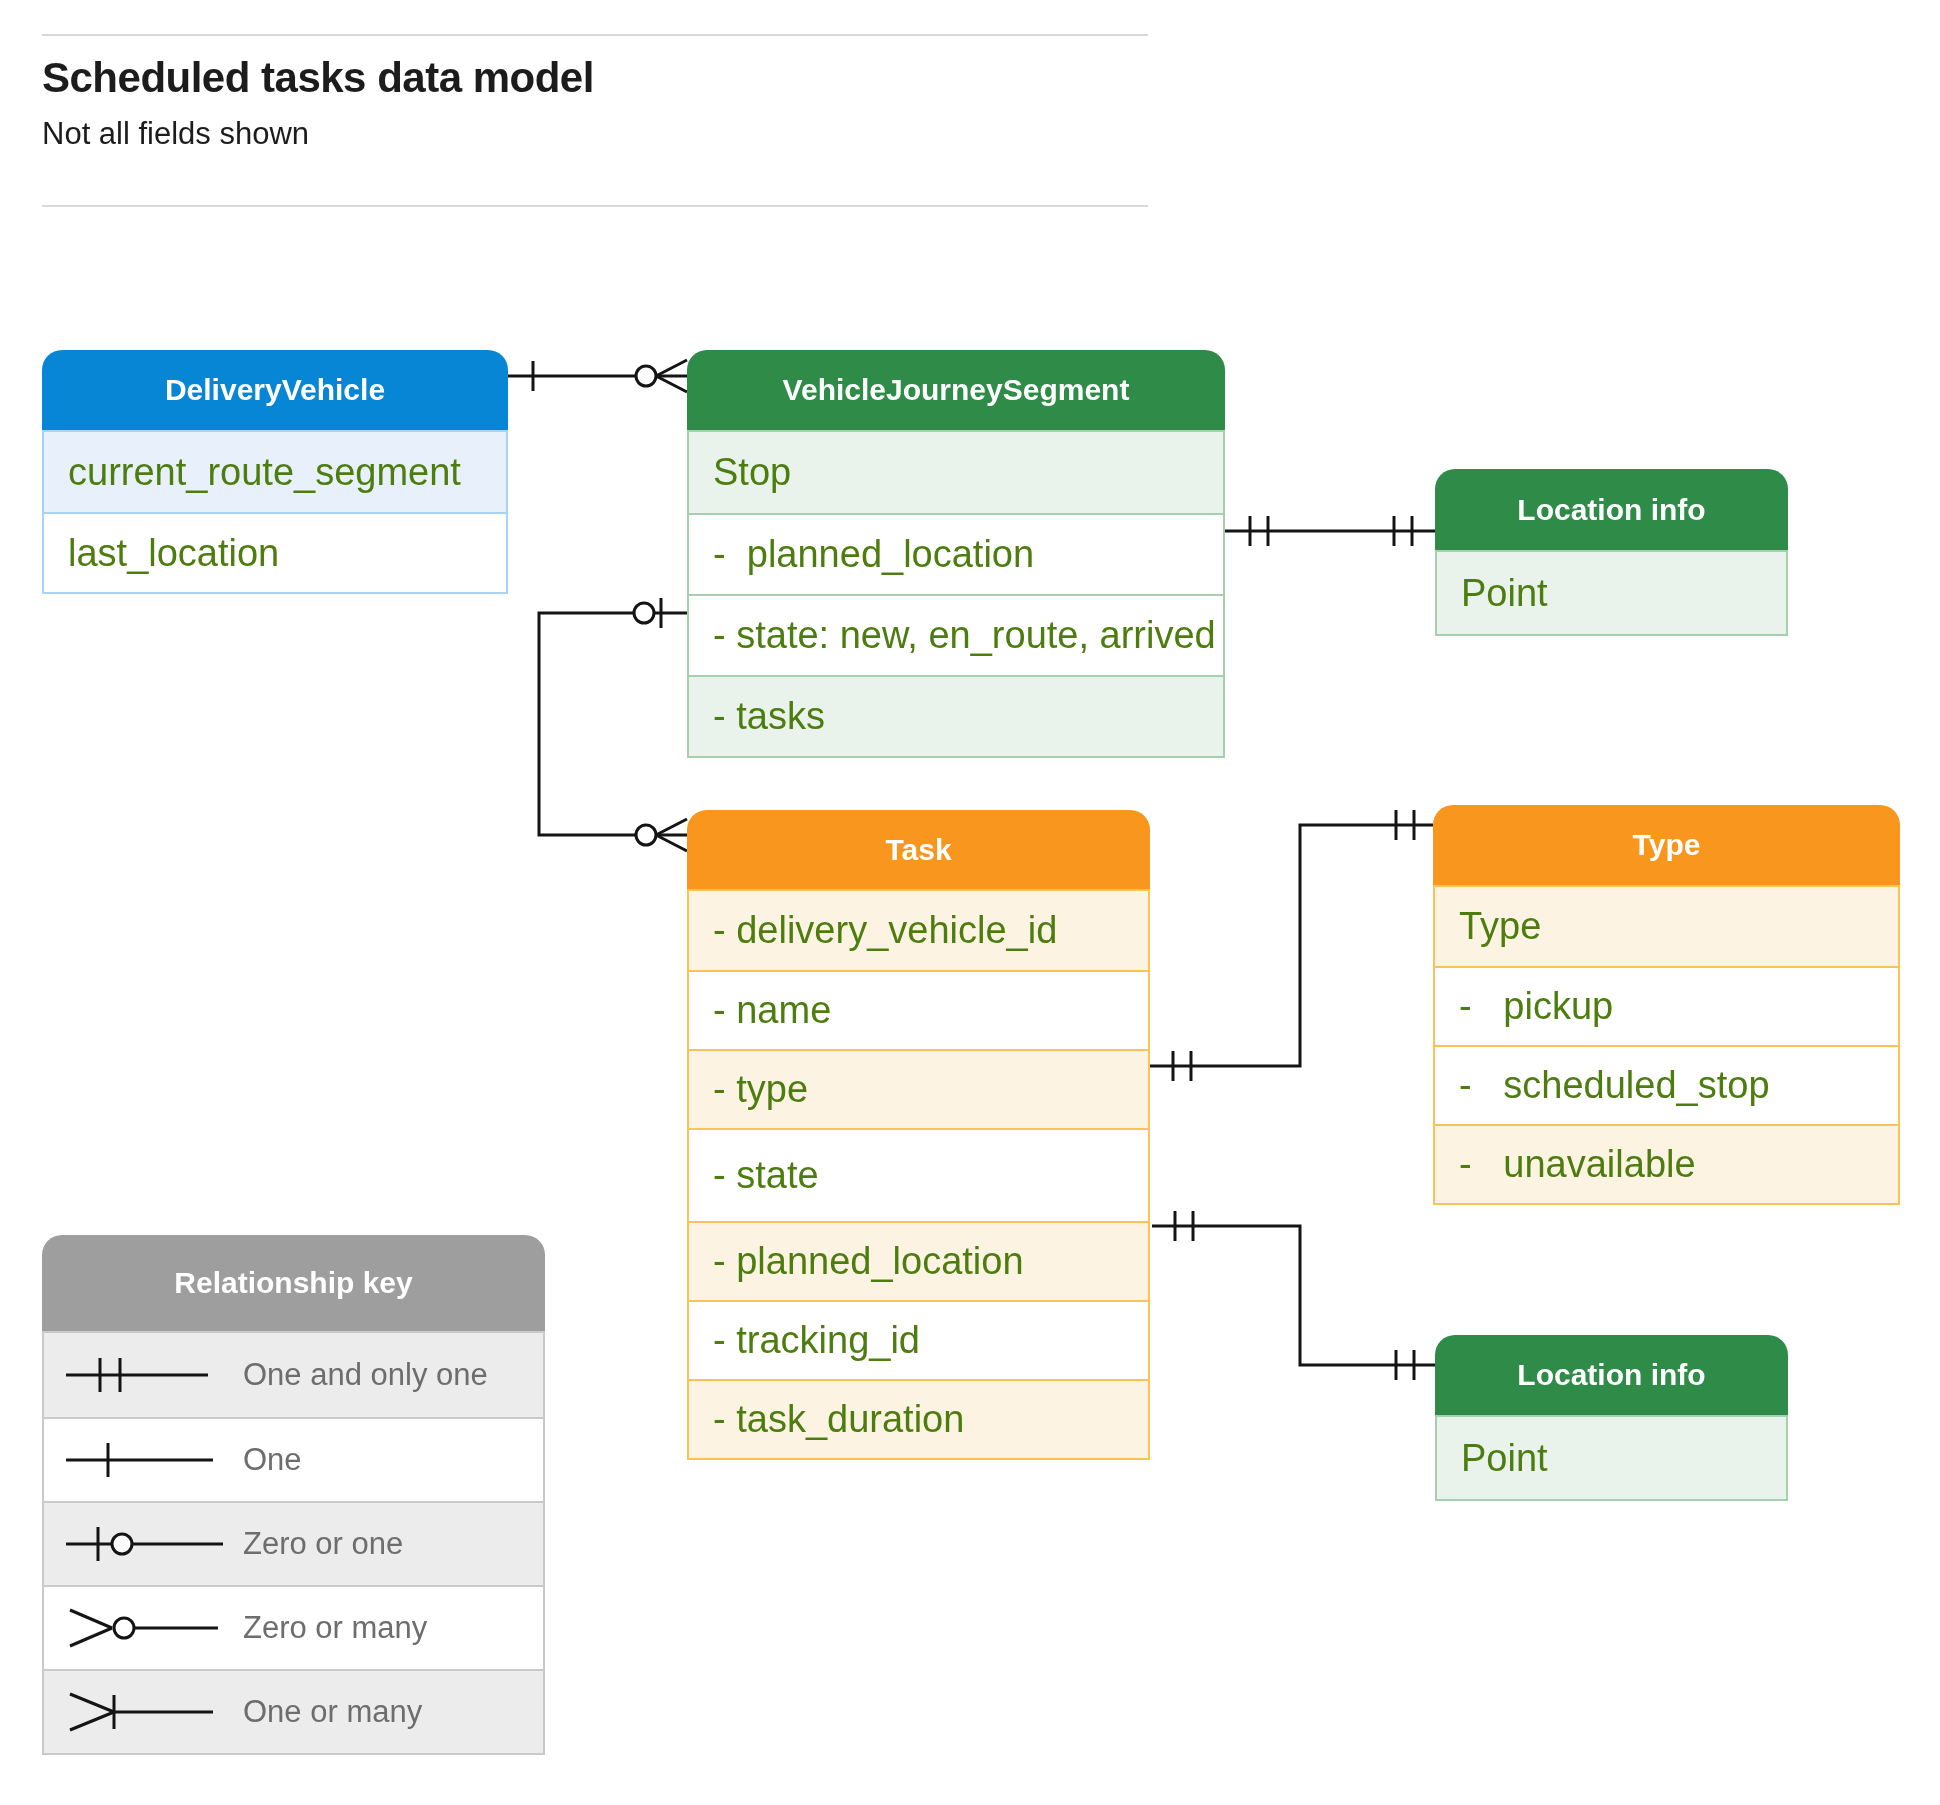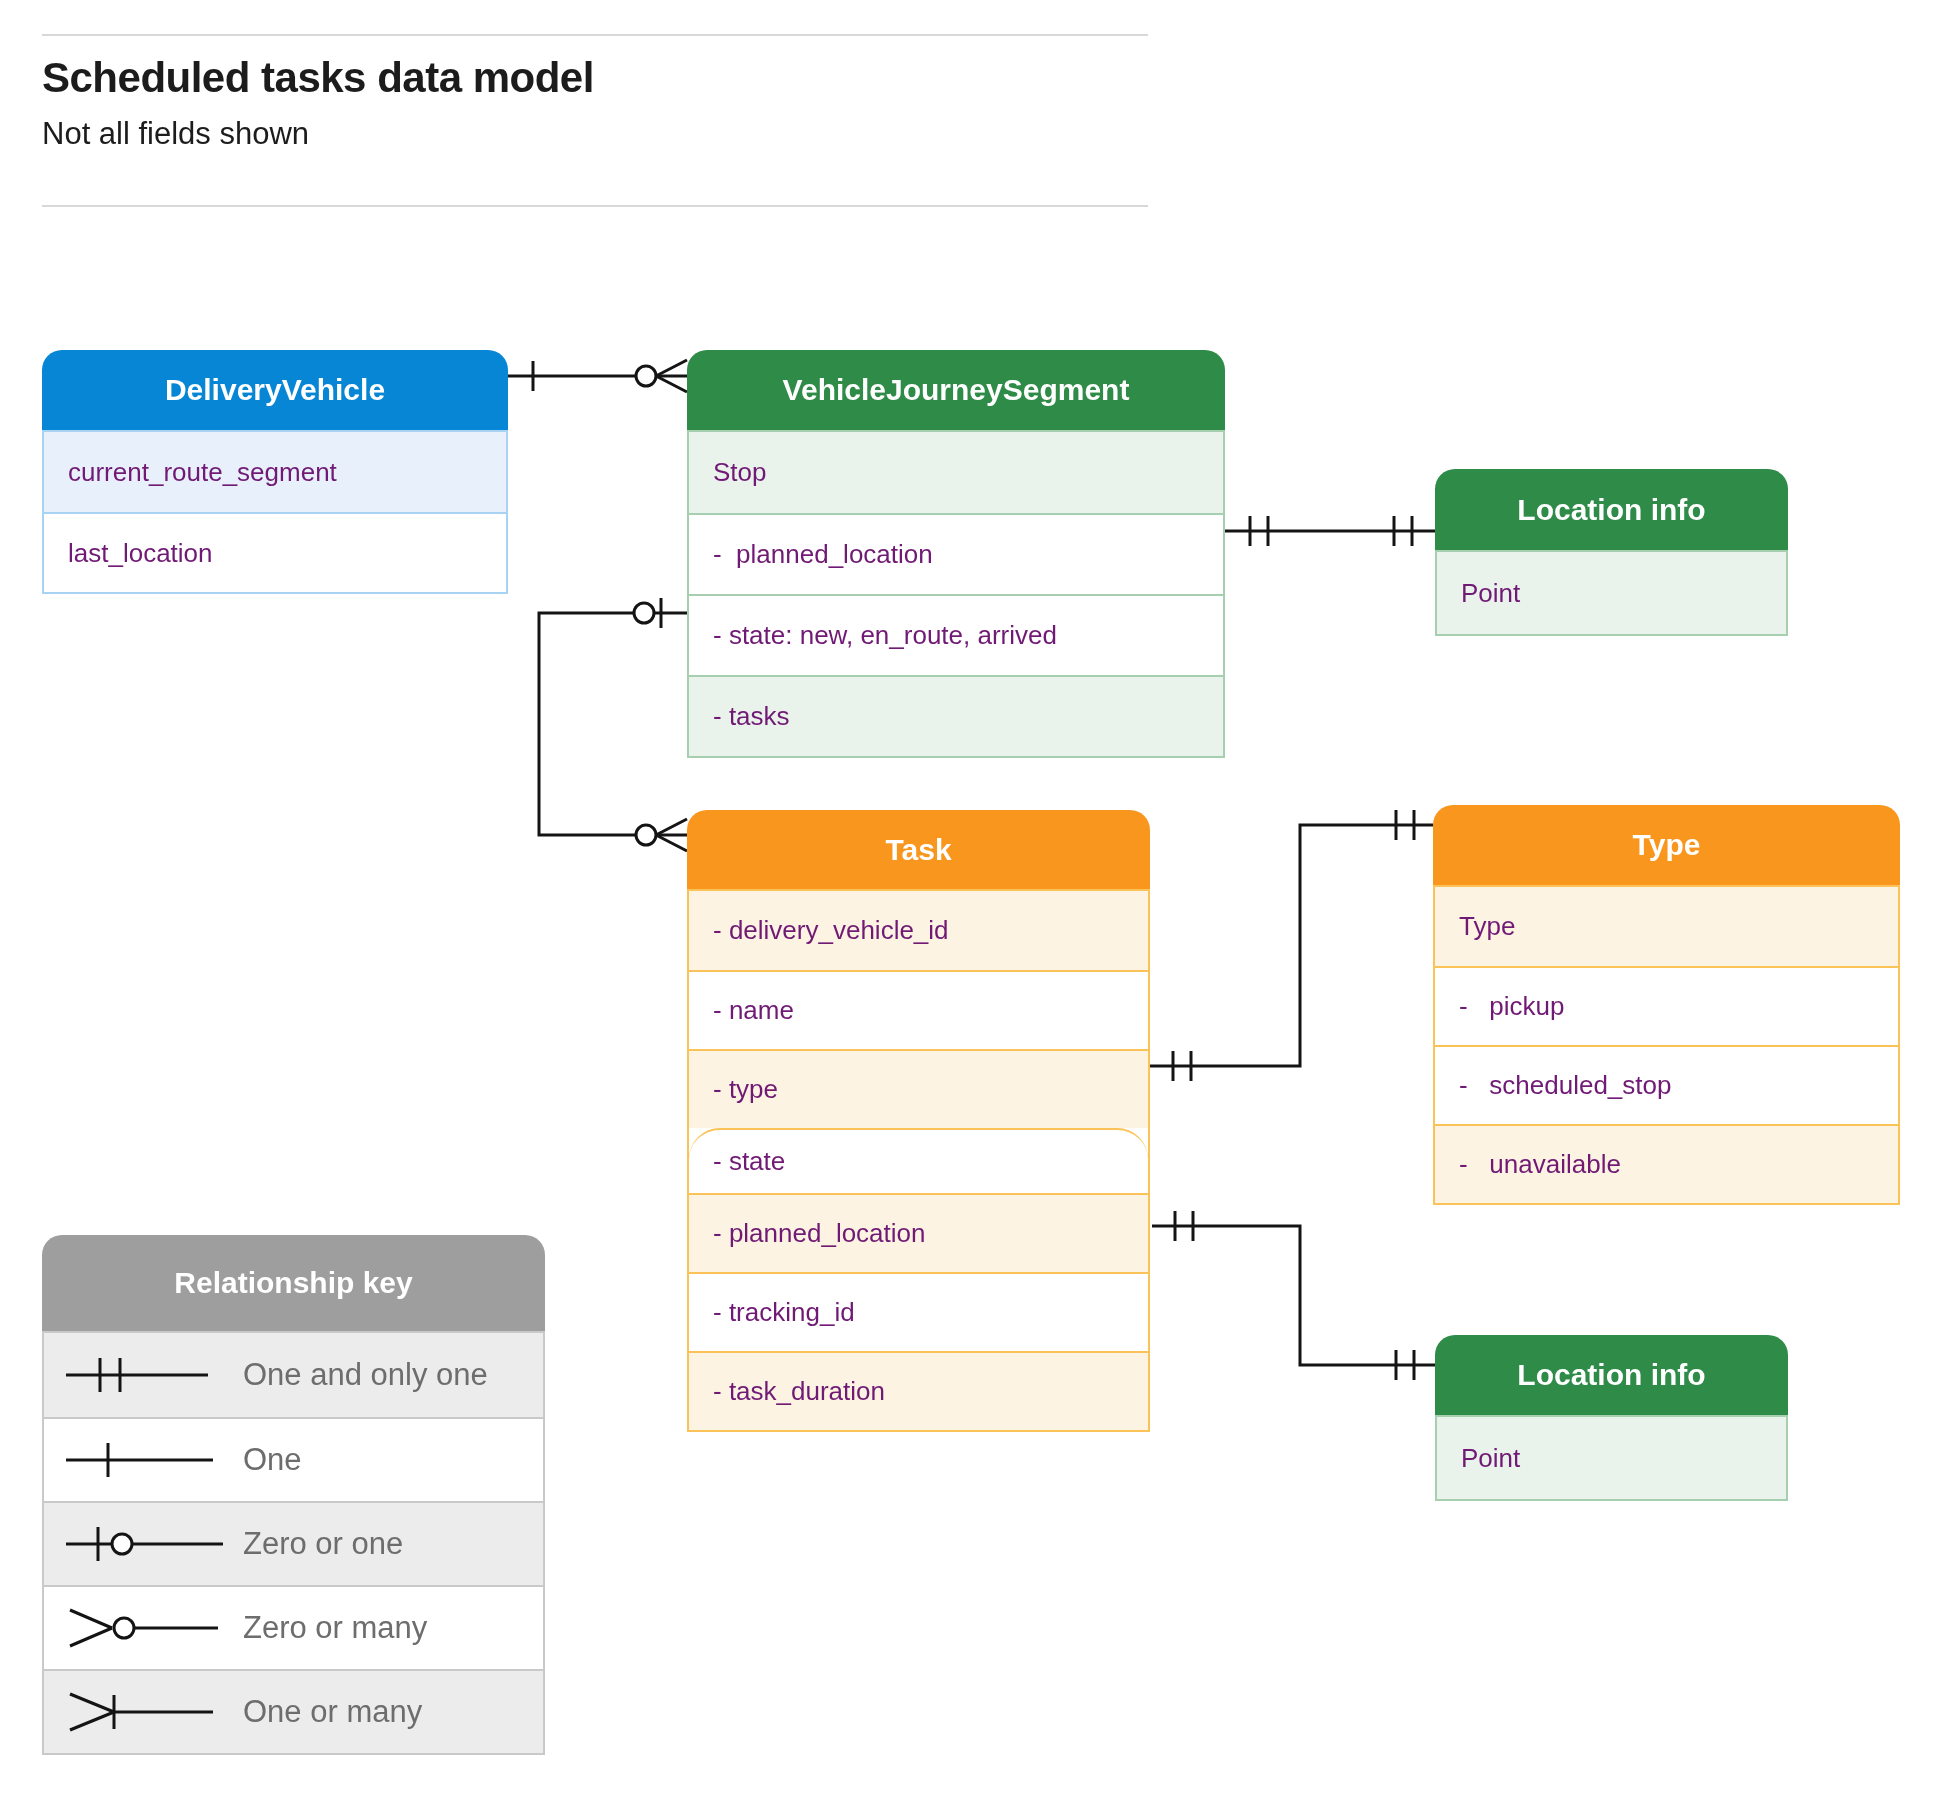--- a/index.html
+++ b/index.html
@@ -13,21 +13,21 @@
   .entity{position:absolute;}
   .ehead{
     display:flex;align-items:center;justify-content:center;
     color:#fff;font-weight:700;font-size:30px;
     border-radius:20px 20px 0 0;
     margin-top:20px;
   }
   .ebody{border:2px solid;background:#fff;}
   .erow{
     display:flex;align-items:center;box-sizing:border-box;
-    padding-left:24px;font-size:26px;color:#701a75;
+    padding-left:24px;font-size:38px;color:#4d7c0f;
   }
   .erow span{white-space:pre;}
   #connectors{position:absolute;left:0;top:0;pointer-events:none;}
   #key{position:absolute;}
   .khead{
     display:flex;align-items:center;justify-content:center;
     background:#9e9e9e;color:#fff;font-weight:700;font-size:30px;
     border-radius:20px 20px 0 0;
   }
   .kbody{border:2px solid #c9c9c9;background:#fff;}
@@ -125,21 +125,21 @@
         <div class="ebody" style="border-color: rgb(251, 194, 87);">
           <div class="erow" style="height: 79px; background: rgb(253, 243, 226);">
             <span>- delivery_vehicle_id</span>
           </div>
           <div class="erow" style="height: 79px; background: rgb(255, 255, 255); border-top: 2px solid rgb(251, 194, 87);">
             <span>- name</span>
           </div>
           <div class="erow" style="height: 79px; background: rgb(253, 243, 226); border-top: 2px solid rgb(251, 194, 87);">
             <span>- type</span>
           </div>
-          <div class="erow" style="height: 65px; background: rgb(255, 255, 255); border-top: 2px solid rgb(251, 194, 87); border-radius: 31px;">
+          <div class="erow" style="height: 93px; background: rgb(255, 255, 255); border-top: 2px solid rgb(251, 194, 87);">
             <span>- state</span>
           </div>
           <div class="erow" style="height: 79px; background: rgb(253, 243, 226); border-top: 2px solid rgb(251, 194, 87);">
             <span>- planned_location</span>
           </div>
           <div class="erow" style="height: 79px; background: rgb(255, 255, 255); border-top: 2px solid rgb(251, 194, 87);">
             <span>- tracking_id</span>
           </div>
           <div class="erow" style="height: 79px; background: rgb(253, 243, 226); border-top: 2px solid rgb(251, 194, 87);">
             <span>- task_duration</span>

